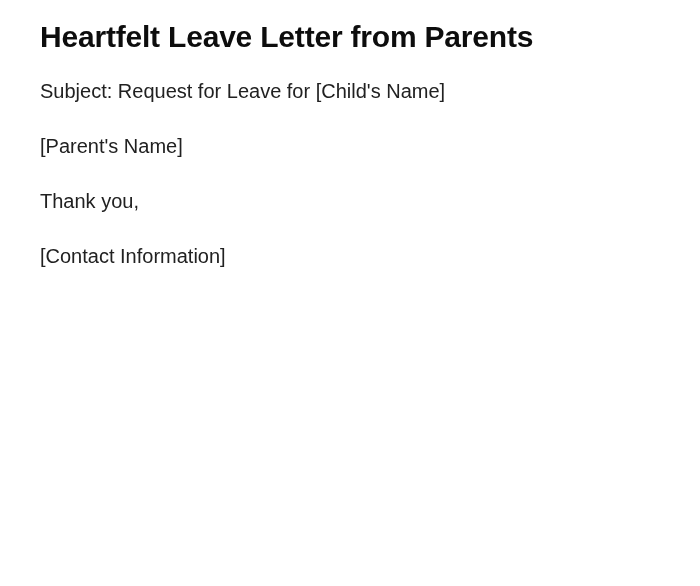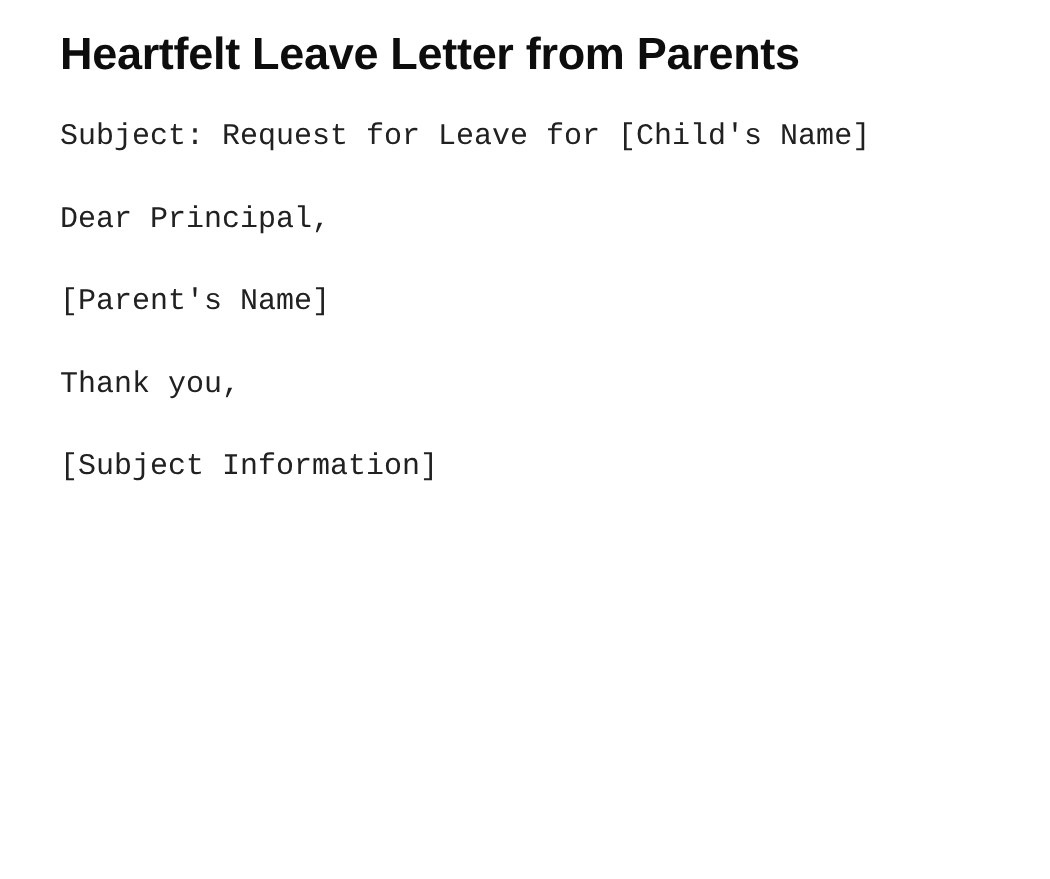--- a/index.html
+++ b/index.html
@@ -24,33 +24,31 @@
     margin: 0;
     letter-spacing: -0.2px;
   }
   .letter-paragraph {
     font-size: 20px;
     line-height: 35px;
     color: #212121;
     margin: 20px 0 0 0;
     max-width: 600px;
     font-weight: 400;
-    font-family: Liberation Mono, monospace;
   }
 </style>
 </head>
 <body>
 
 <div class="page">
   <h1 class="letter-title">Heartfelt Leave Letter from Parents</h1>
 
   <p class="letter-paragraph">Subject: Request for Leave for [Child's Name]</p>
 
-  <p class="letter-paragraph">Dear Principal,</p>
 
 
 
   <p class="letter-paragraph">[Parent's Name]</p>
 
   <p class="letter-paragraph">Thank you,</p>
 
-  <p class="letter-paragraph">[Subject Information]</p>
+  <p class="letter-paragraph">[Contact Information]</p>
 </div>
 
 </body></html>

